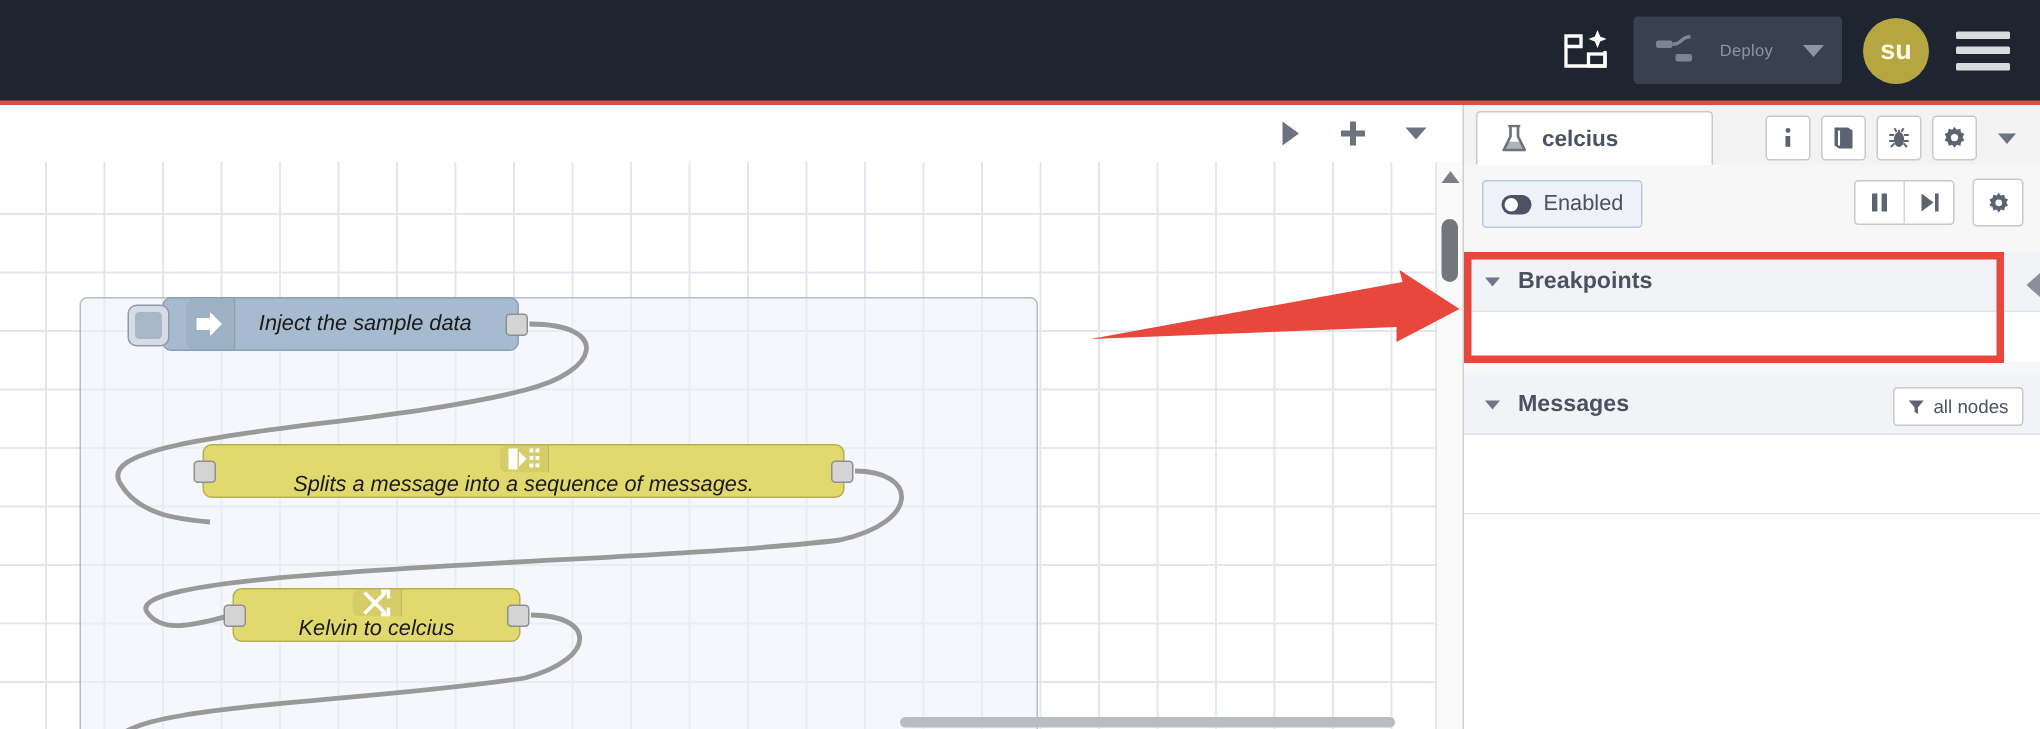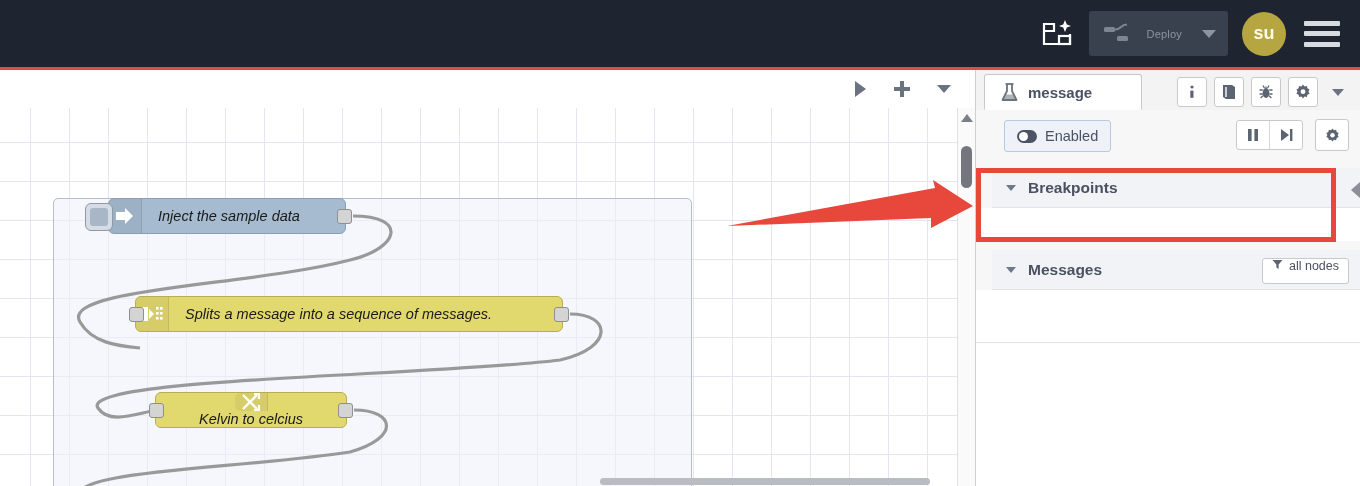--- a/index.html
+++ b/index.html
@@ -49,21 +49,21 @@
       linear-gradient(to right,#e3e6ef 1px,transparent 1px),
       linear-gradient(to bottom,#e3e6ef 1px,transparent 1px);
     background-size:39px 39px;
     background-position:-9px -5px;
     overflow:hidden;
   }
   .group-box{
     position:absolute;left:53px;top:90px;width:637px;height:420px;
     border:1px solid #b7bcc7;border-radius:5px;background:rgba(238,240,250,.55);
   }
-  .node{position:absolute;height:36px;border-radius:6px;border:1px solid #9b9b73;box-sizing:border-box;display:flex;align-items:center;cursor:pointer;}
+  .node{position:absolute;height:36px;border-radius:6px;border:1px solid #9b9b73;box-sizing:border-box;display:flex;align-items:center;cursor:pointer;justify-content:center;}
   .node.inject{background:#a6bbcf;border-color:#87a0b8;}
   .node.yellow{background:#e2d96e;border-color:#b6ae55;}
   .node-icon{width:32px;height:100%;display:flex;align-items:center;justify-content:center;border-right:1px solid rgba(0,0,0,.10);border-radius:5px 0 0 5px;background:rgba(0,0,0,.05);}
   .node-label{font-size:14.5px;font-style:italic;color:#1a1a1a;padding:0 16px;white-space:nowrap;}
   .port{position:absolute;width:13px;height:13px;background:#d4d4d4;border:1px solid #8f8f8f;border-radius:3px;top:50%;margin-top:-7px;}
   .port.out{right:-7px;}
   .port.in{left:-7px;}
   .inject-btn{
     position:absolute;left:-24px;top:50%;margin-top:-13px;width:26px;height:26px;
     background:#d6dce6;border:1px solid #8f98a6;border-radius:6px;cursor:pointer;
@@ -90,48 +90,48 @@
     border:1px solid #c9c9c9;border-bottom:1px solid #fff;border-radius:3px 3px 0 0;
     display:flex;align-items:center;gap:10px;padding-left:16px;box-sizing:border-box;cursor:pointer;
   }
   .tab-label{font-size:15px;font-weight:bold;color:#4a5161;}
   .tabicons{position:absolute;right:10px;top:5px;height:34px;display:flex;align-items:center;gap:7px;}
   .ticon{width:28px;height:28px;border:1px solid #c9c9c9;background:#fff;border-radius:3px;display:flex;align-items:center;justify-content:center;cursor:pointer;}
   .tcaret{width:26px;height:28px;display:flex;align-items:center;justify-content:center;cursor:pointer;}
 
   .dbg-toolbar{position:absolute;left:0;top:40px;width:385px;height:50px;background:#f7f7f7;}
   .toggle-pill{
-    position:absolute;left:28px;top:10px;height:30px;border:1px solid #b8c8dd;background:#eef2f8;
+    position:absolute;left:12px;top:10px;height:30px;border:1px solid #b8c8dd;background:#eef2f8;
     border-radius:3px;display:flex;align-items:center;gap:8px;padding:0 12px;cursor:pointer;
   }
   .toggle-sw{width:20px;height:13px;border-radius:7px;background:#4b5364;position:relative;}
   .toggle-sw:after{content:"";position:absolute;left:2px;top:2px;width:9px;height:9px;border-radius:50%;background:#fff;}
   .toggle-text{font-size:14.5px;color:#4a5161;}
   .tb-right{position:absolute;right:12px;top:10px;height:30px;display:flex;align-items:center;gap:12px;}
   .seg{display:flex;border:1px solid #c9c9c9;border-radius:3px;overflow:hidden;background:#fff;}
   .seg .b{width:32px;height:28px;display:flex;align-items:center;justify-content:center;cursor:pointer;}
   .seg .b+.b{border-left:1px solid #d6d6d6;}
   .gear-btn{width:32px;height:30px;border:1px solid #c9c9c9;background:#fff;border-radius:3px;display:flex;align-items:center;justify-content:center;cursor:pointer;}
 
   .section-hdr{
     display:flex;align-items:center;height:40px;background:#f2f3f7;
-    border-bottom:1px solid #e2e3e8;padding-left:14px;box-sizing:border-box;cursor:pointer;position:relative;margin-left:16px;
+    border-bottom:1px solid #e2e3e8;padding-left:14px;box-sizing:border-box;cursor:pointer;position:relative;
   }
   .sect-title{font-size:15.5px;font-weight:bold;color:#4a5161;margin-left:12px;}
   .chev{width:0;height:0;border-left:5px solid transparent;border-right:5px solid transparent;border-top:6px solid #70778a;}
   .panel-body{background:#fff;}
 
   .breakpoints-wrap{position:absolute;left:0;top:98px;width:385px;}
   .bp-body{height:33px;background:#fff;}
   .redbox{position:absolute;left:0;top:98px;width:360px;height:74px;border:5px solid #e8483c;box-sizing:border-box;pointer-events:none;}
 
   .messages-wrap{position:absolute;left:0;top:180px;width:385px;}
   .filter-btn{
     position:absolute;right:12px;top:8px;height:24px;border:1px solid #c9c9c9;background:#fff;
-    border-radius:3px;display:flex;align-items:flex-start;gap:6px;padding:0 9px;cursor:pointer;
+    border-radius:3px;display:flex;align-items:center;gap:6px;padding:0 9px;cursor:pointer;
   }
   .filter-text{font-size:12.5px;color:#4a5161;}
   .msg-body{height:52px;background:#fff;border-bottom:1px solid #e2e3e8;}
   .msg-rest{height:194px;background:#fff;}
   .side-tri{position:absolute;right:0;top:112px;width:0;height:0;border-top:8px solid transparent;border-bottom:8px solid transparent;border-right:9px solid #8c8f99;}
 </style>
 </head>
 <body>
 
 <div id="app">
@@ -208,21 +208,21 @@
         <div class="inject-btn"></div>
         <div class="node-icon">
           <svg width="20" height="18" viewBox="0 0 20 18">
             <path d="M1 5 h9 V1 l8 8 l-8 8 v-4 H1 z" fill="#ffffff"></path>
           </svg>
         </div>
         <div class="node-label">Inject the sample data</div>
         <div class="port out"></div>
       </div>
 
-      <div class="node yellow" style="left:135px;top:188px;width:428px;">
+      <div class="node yellow" style="left:135px;top:188px;width:428px;flex-direction:column;">
         <div class="node-icon">
           <svg width="22" height="16" viewBox="0 0 22 16">
             <path d="M1 1 h6 v14 h-6 z" fill="#ffffff"></path>
             <path d="M8 3 L13 8 L8 13 z" fill="#ffffff"></path>
             <g fill="#ffffff">
                 <rect x="15" y="1" width="2.6" height="2.6"></rect>
                 <rect x="19" y="1" width="2.6" height="2.6"></rect>
                 <rect x="15" y="6" width="2.6" height="2.6"></rect>
                 <rect x="19" y="6" width="2.6" height="2.6"></rect>
                 <rect x="15" y="11" width="2.6" height="2.6"></rect>
@@ -265,21 +265,21 @@
 
   <div class="sidebar">
 
     <div class="tabbar">
       <div class="tab">
         <svg width="17" height="19" viewBox="0 0 17 19">
           <path d="M6 1 v7 L1.5 17 h14 L11 8 V1" fill="none" stroke="#6b7280" stroke-width="1.8" stroke-linejoin="round"></path>
           <path d="M4.6 11.5 h7.8 L15.5 17 h-14 z" fill="#6b7280" opacity=".55"></path>
           <path d="M4.5 1 h8" stroke="#6b7280" stroke-width="1.8"></path>
         </svg>
-        <span class="tab-label">message</span>
+        <span class="tab-label">celcius</span>
       </div>
 
       <div class="tabicons">
         <div class="ticon">
           <svg width="14" height="16" viewBox="0 0 14 16">
               <circle cx="7" cy="3" r="1.6" fill="#5c6371"></circle>
               <path d="M5.3 6.6 h3.2 v7.2 h-3.2 z" fill="#5c6371"></path>
             </svg>
         </div>
         <div class="ticon">

